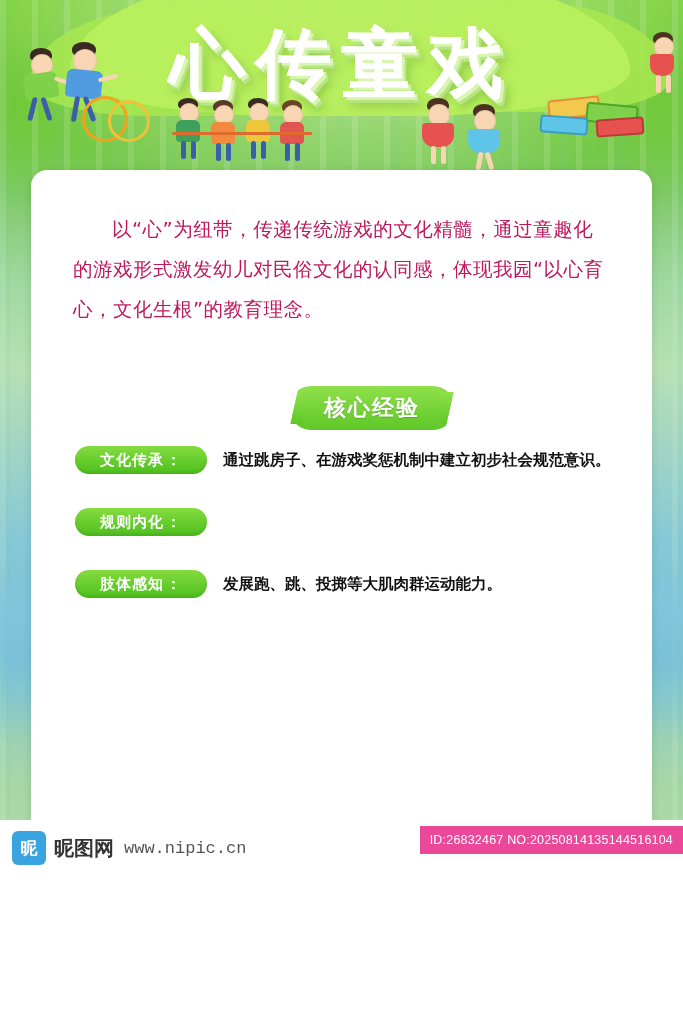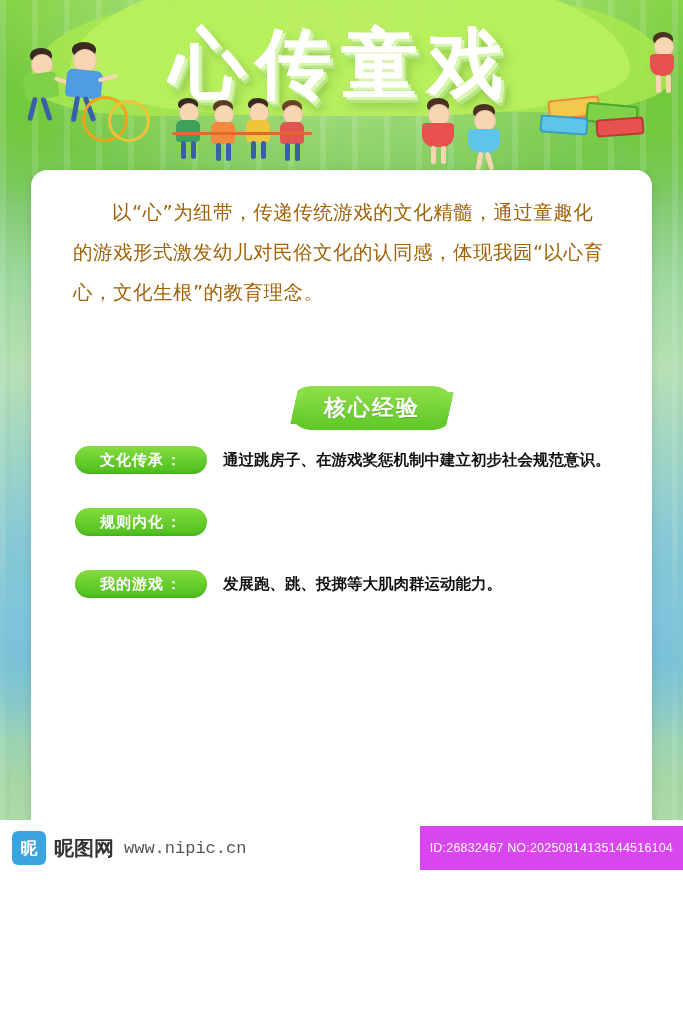--- a/index.html
+++ b/index.html
@@ -162,25 +162,25 @@
     width: 621px;
     height: 772px;
     background: #ffffff;
     border-radius: 16px;
     box-shadow: 0 2px 10px rgba(0,0,0,0.12);
   }
 
   .intro {
     position: absolute;
     left: 42px;
-    top: 23px;
+    top: 40px;
     width: 540px;
     font-size: 19.5px;
     line-height: 40px;
-    color: #a16207;
+    color: #be185d;
     text-indent: 39px;
     letter-spacing: 0.5px;
     font-family: "DejaVu Sans", "Liberation Sans", sans-serif;
   }
 
   .core-badge {
     position: absolute;
     left: 258px;
     top: 216px;
     width: 166px;
@@ -323,22 +323,22 @@
     margin-left: 10px;
     font-size: 17px;
     color: #555555;
     font-family: Liberation Mono, monospace;
   }
   .id-box {
     position: absolute;
     right: 0;
     top: 6px;
     height: 28px;
-    padding: 8px 10px;
-    background: #d946ef;
+    padding: 0 10px;
+    background: #ec4899;
     color: #ffffff;
     font-size: 12.5px;
     display: flex;
     align-items: center;
     font-family: "Liberation Sans", sans-serif;
     letter-spacing: 0.2px;
     margin-left: 10px;
   }
 </style>
 </head>
@@ -463,21 +463,21 @@
 
       <div class="exp-row">
         <div class="exp-pill">
           <span>规则内化</span>
             <span class="colon">：</span>
         </div>
       </div>
 
       <div class="exp-row" style="margin-top:24px;">
         <div class="exp-pill">
-          <span>我的游戏</span>
+          <span>肢体感知</span>
             <span class="colon">：</span>
         </div>
         <div class="exp-text">发展跑、跳、投掷等大肌肉群运动能力。</div>
       </div>
 
     </div>
 
 
   </div>
 

